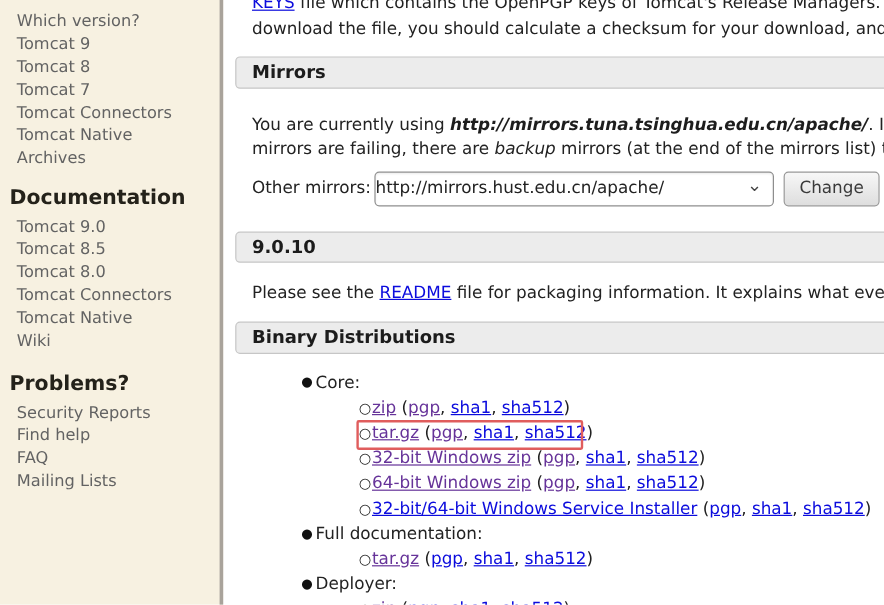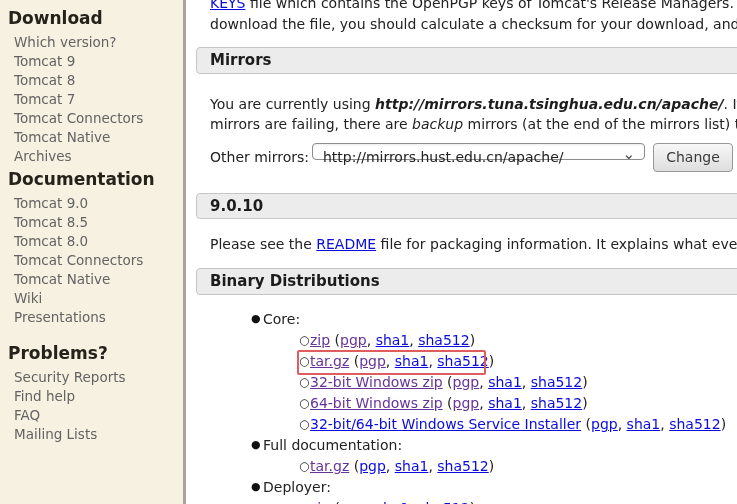--- a/index.html
+++ b/index.html
@@ -13,21 +13,21 @@
   .sidebar {
     position:absolute; left:0; top:0; bottom:0; width:186px;
     background:#f7f1e1; border-right:3px solid #a9a39b;
     padding:6px 0 0 0;
   }
   .side-section h2 {
     font-size:17px; font-weight:bold; color:#24221a;
     padding-left:8px; line-height:24px;
   }
   .side-sec-0 h2 { margin-top:0; }
-  .side-sec-1 h2 { margin-top:1px; }
+  .side-sec-1 h2 { margin-top:11px; }
   .side-sec-2 h2 { margin-top:14px; }
   .side-items { margin-top:3px; }
   .side-link {
     color:#636363; font-size:13.5px; line-height:19px;
     padding-left:14px; cursor:pointer; white-space:nowrap;
   }
   
   .main { position:absolute; left:189px; top:0; width:548px; height:504px; }
   a.lnk, .lnk { text-decoration:underline; cursor:pointer; }
   .lnk-blue { color:#0b0bdd; }
@@ -37,23 +37,23 @@
   .line { position:absolute; left:21px; line-height:20px; white-space:nowrap; }
   .section-bar {
     position:absolute; left:7px; width:800px; height:27px;
     background:#ececec; border:1px solid #c6c6c6; border-radius:4px;
     font-weight:bold; font-size:15px; color:#1c1c1c;
     line-height:25px; padding-left:13px; white-space:nowrap;
   }
   
   .om-label { position:absolute; left:21px; top:149px; }
   .mirror-select {
-    position:absolute; left:123px; top:143px; width:333px; height:17px;
+    position:absolute; left:123px; top:143px; width:333px; height:29px;
     background:#ffffff; border:1px solid #8e8e8e; border-radius:4px;
-    line-height:27px; padding-left:10px; cursor:pointer; white-space:nowrap;
+    line-height:27px; cursor:pointer; white-space:nowrap;
     box-shadow:inset 0 1px 2px rgba(0,0,0,0.08);
   }
   .mirror-select .chev {
     position:absolute; right:9px; top:-3px; font-size:15px; color:#444;
   }
   .change-btn {
     position:absolute; left:464px; top:143px; width:80px; height:29px;
     background:linear-gradient(#f7f7f7,#dedede);
     border:1px solid #979797; border-radius:4px;
     color:#3a3a3a; font-size:14px; text-align:center; line-height:27px;
@@ -68,41 +68,39 @@
   .highlight-box {
     position:absolute; left:108px; top:350px; width:189px; height:25px;
     border:2px solid #e05d5d; border-radius:2px; pointer-events:none;
   }
 </style>
 </head>
 <body>
 
 <div class="sidebar">
   <div class="side-section side-sec-0">
-    <h2>Download</h2>
     <div class="side-items">
         <div class="side-link">Which version?</div>
         <div class="side-link">Tomcat 9</div>
         <div class="side-link">Tomcat 8</div>
         <div class="side-link">Tomcat 7</div>
         <div class="side-link">Tomcat Connectors</div>
         <div class="side-link">Tomcat Native</div>
         <div class="side-link">Archives</div>
       </div>
   </div>
   <div class="side-section side-sec-1">
     <h2>Documentation</h2>
     <div class="side-items">
         <div class="side-link">Tomcat 9.0</div>
         <div class="side-link">Tomcat 8.5</div>
         <div class="side-link">Tomcat 8.0</div>
         <div class="side-link">Tomcat Connectors</div>
         <div class="side-link">Tomcat Native</div>
         <div class="side-link">Wiki</div>
-        <div class="side-link">Presentations</div>
       </div>
   </div>
   <div class="side-section side-sec-2">
     <h2>Problems?</h2>
     <div class="side-items">
         <div class="side-link">Security Reports</div>
         <div class="side-link">Find help</div>
         <div class="side-link">FAQ</div>
         <div class="side-link">Mailing Lists</div>
       </div>

